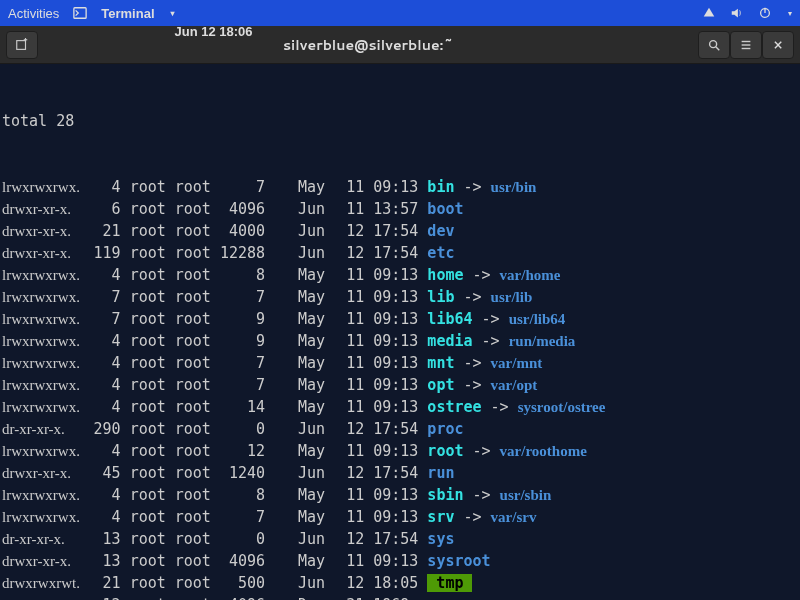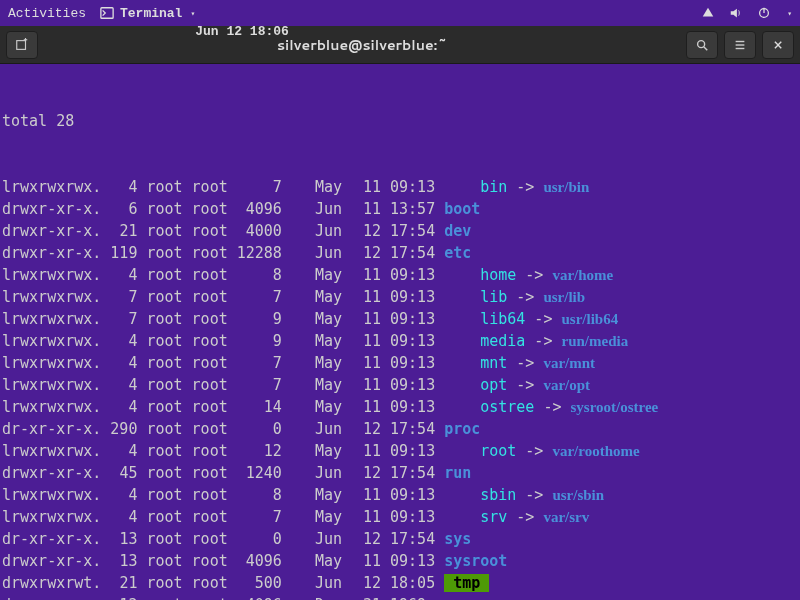--- a/index.html
+++ b/index.html
@@ -1,48 +1,48 @@
 <!DOCTYPE html>
 <html><head>
 <meta charset="utf-8">
 <style>
 * { margin: 0; padding: 0; box-sizing: border-box; }
 html, body { width: 800px; height: 600px; overflow: hidden; font-family: "DejaVu Sans Mono", "Liberation Mono", monospace; }
 body { background: #000; color: #ccc; }
 
 
-.topbar { height: 26px; background: #4c1d95; color: #ddd; display: flex; align-items: center; font-family: Liberation Mono, monospace; font-size: 13px; padding: 0 8px; }
+.topbar { height: 26px; background: #1d4ed8; color: #ddd; display: flex; align-items: center; font-family: Liberation Sans, sans-serif; font-size: 13px; padding: 0 8px; }
 .topbar .left, .topbar .right { display: flex; align-items: center; gap: 14px; }
 .topbar .center { flex: 1; text-align: left; font-weight: 600; margin-top: 36px; }
-.topbar .app { display: flex; align-items: center; gap: 6px; font-weight: 600; }
+.topbar .app { display: flex; align-items: center; gap: 14px; font-weight: 600; }
 .topbar svg { width: 14px; height: 14px; fill: #ddd; }
 .tri { font-size: 8px; margin-left: 2px; }
 
 
-.winbar { height: 38px; background: #2b2b2b; display: flex; align-items: center; padding: 0 6px; gap: 6px; border-bottom: 1px solid #1a1a1a; }
+.winbar { height: 38px; background: #2b2b2b; display: flex; align-items: center; padding: 0 6px; gap: 0; border-bottom: 1px solid #1a1a1a; }
 .winbar .title { flex: 1; text-align: center; color: #ddd; font-family: Cantarell, sans-serif; font-size: 14px; font-weight: 600; }
 .hbtn { width: 32px; height: 28px; background: #3a3a3a; border: 1px solid #1e1e1e; border-radius: 4px; display: flex; align-items: center; justify-content: center; color: #ddd; }
 .hbtn svg { width: 14px; height: 14px; fill: #ccc; stroke: #ccc; }
 .hbtn .x { font-size: 16px; line-height: 1; }
 
 
-.term { background: #4c1d95; color: #ccc; font-size: 15px; line-height: 22px; padding: 2px; white-space: pre; height: calc(600px - 26px - 38px); overflow: hidden; }
+.term { background: #0f172a; color: #ccc; font-size: 15px; line-height: 22px; padding: 2px; white-space: pre; height: calc(600px - 26px - 38px); overflow: hidden; }
 .row { display: flex; }
-.perm { width: 11ch; }
+.perm { width: 11ch; font-family: Liberation Serif, serif; }
 .links { width: 4ch; text-align: right; }
 .sp1 { width: 1ch; }
 .own { width: 4ch; }
 .grp { width: 4ch; }
 .sz { width: 6ch; text-align: right; }
 .mon { width: 3ch; padding-left: 24px; }
 .day { width: 2ch; text-align: right; margin-left: 36px; }
 .time { width: 5ch; text-align: left; }
 .name { }
 .dir { color: #4a90d9; font-weight: bold; margin-top: 9px; }
-.lnk { color: #34e2e2; font-weight: normal; margin-left: 36px; }
+.lnk { color: #34e2e2; font-weight: bold; }
 .arrow { color: #ccc; }
 .target { color: #4a90d9; font-weight: bold; font-family: Liberation Serif, serif; }
 .sticky { background: #4e9a06; color: #000; font-weight: bold; padding: 0 9px; }
 </style>
 </head>
 <body>
 
 <div class="topbar">
   <div class="left">
     <span>Activities</span>

